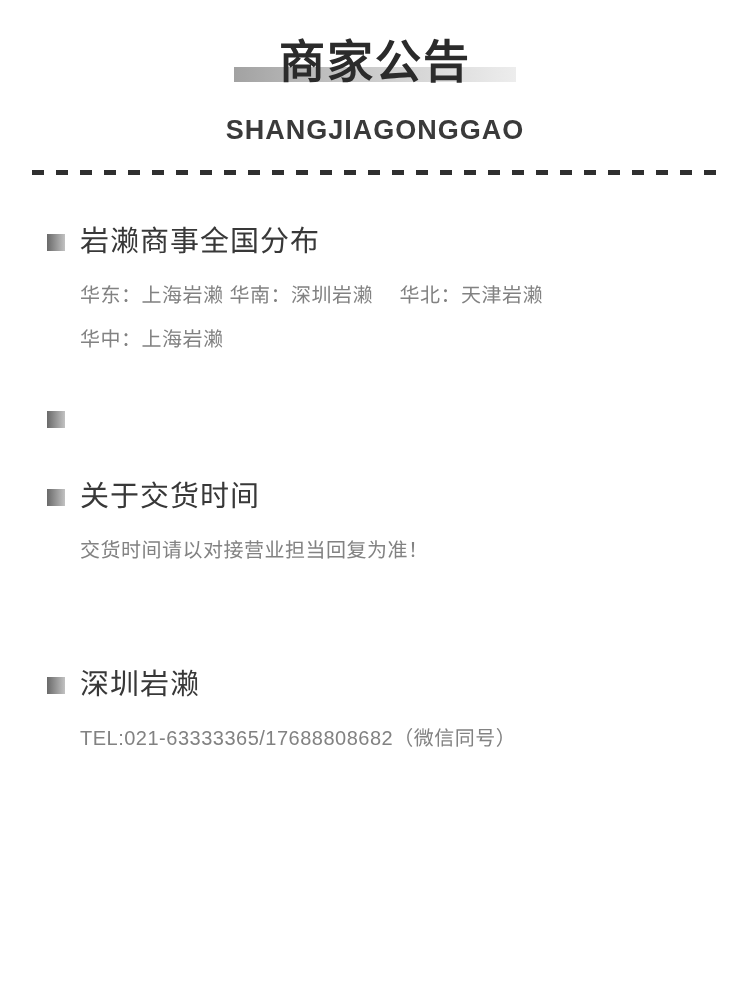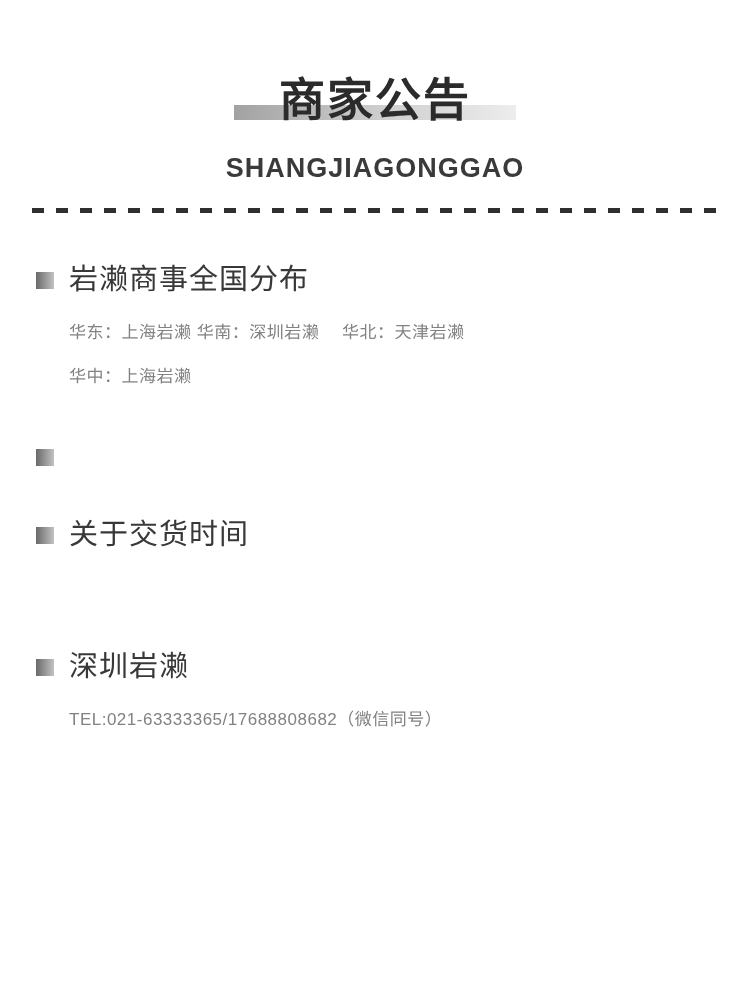--- a/index.html
+++ b/index.html
@@ -12,21 +12,21 @@
   *{box-sizing:border-box;}
   html,body{margin:0;padding:0;}
   body{
     width:750px;height:1004px;overflow:hidden;background:var(--bg);
     font-family:"Liberation Sans","DejaVu Sans",sans-serif;
   }
   .page{width:750px;height:1004px;position:relative;}
 
   
   .header{text-align:center;}
-  .title-wrap{position:relative;display:block;margin-top:72px;text-align:center;}
+  .title-wrap{position:relative;display:block;margin-top:34px;text-align:center;}
   .title-band{
     position:absolute;left:50%;top:33px;transform:translateX(-50%);
     width:282px;height:15px;
     background:linear-gradient(90deg,var(--band-from) 0%,var(--band-mid) 45%,var(--band-to) 100%);
     z-index:0;
   }
   .title{
     position:relative;z-index:1;margin:0;
     font-size:46px;line-height:56px;font-weight:700;color:var(--title);
     letter-spacing:2px;
@@ -36,36 +36,36 @@
     letter-spacing:1px;font-weight:700;
   }
 
   
   .divider{
     margin:24px 30px 0 32px;height:5px;
     background:repeating-linear-gradient(90deg,var(--dash) 0 12px,transparent 12px 24px);
   }
 
   
-  .sections{padding-left:36px;}
+  .sections{padding-left:47px;}
   .sec{margin-top:48px;}
   .sec.first{margin-top:46px;}
   .sec.contact{margin-top:92px;}
   .sec-head{display:flex;align-items:center;}
   .bullet{
     width:18px;height:17px;flex:0 0 18px;margin-right:15px;margin-top:2px;
     background:linear-gradient(90deg,var(--bullet-from),var(--bullet-to));
   }
   .sec-head h2{
     margin:0;font-size:29px;line-height:40px;font-weight:500;color:var(--heading);
     letter-spacing:1px;
   }
   .sec-body{margin-left:33px;margin-top:12px;max-width:618px;}
   .sec-body p{
-    margin:0;font-size:17px;line-height:44px;color:var(--bodytext);
+    margin:0;font-size:20px;line-height:44px;color:var(--bodytext);
     letter-spacing:0.5px;
   }
 </style>
 </head>
 <body>
 
 <div class="page">
 
   <header class="header">
     <div class="title-wrap">
@@ -94,20 +94,23 @@
       <div class="sec-head">
         <span class="bullet"></span>
       </div>
     </section>
 
     <section class="sec">
       <div class="sec-head">
         <span class="bullet"></span>
         <h2>关于交货时间</h2>
       </div>
+      <div class="sec-body">
+        <p>交货时间请以对接营业担当回复为准！</p>
+      </div>
     </section>
 
     <section class="sec contact">
       <div class="sec-head">
         <span class="bullet"></span>
         <h2>深圳岩濑</h2>
       </div>
       <div class="sec-body">
         <p>TEL:021-63333365/17688808682（微信同号）</p>
       </div>

